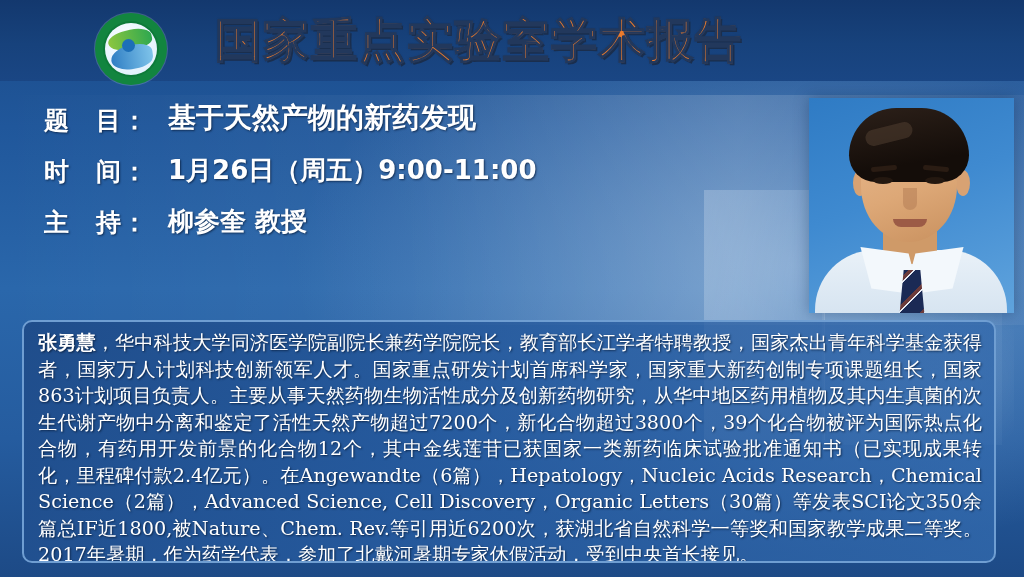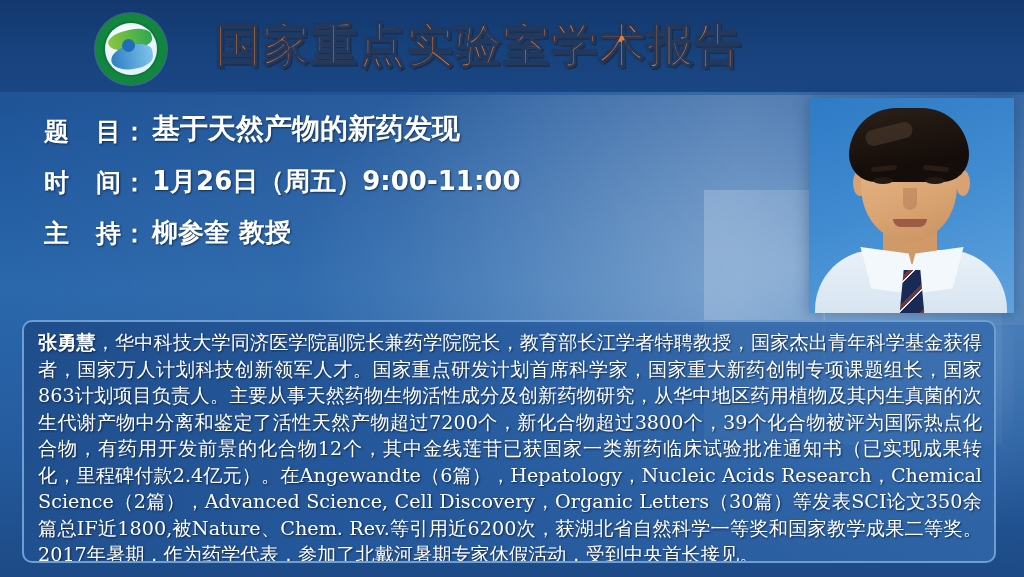--- a/index.html
+++ b/index.html
@@ -35,21 +35,21 @@
                radial-gradient(circle at 68% 45%,rgba(205,222,242,.30),rgba(120,160,205,0) 60%);
   }
   .bg-glow{
     position:absolute;left:0;right:0;top:95px;height:230px;
     background:linear-gradient(90deg,rgba(255,255,255,0) 0%,rgba(255,255,255,.05) 40%,rgba(255,255,255,.16) 72%,rgba(255,255,255,.05) 100%);
     pointer-events:none;
   }
 
   
   .header{
-    position:relative;height:92px;
+    position:relative;height:81px;
     background:linear-gradient(180deg,#13386e 0%,#17427c 55%,#1a4684 100%);
     display:flex;align-items:center;
   }
   .logo{
     position:absolute;left:95px;top:13px;width:72px;height:72px;border-radius:50%;
     background:#12853f;
     box-shadow:0 0 0 1px rgba(255,255,255,.18);
     display:flex;align-items:center;justify-content:center;
   }
   .logo-ring{
@@ -89,21 +89,21 @@
   .info-row{
     display:flex;align-items:flex-end;margin-bottom:16px;
     font-family:"DejaVu Sans","Liberation Sans",sans-serif;
     font-weight:bold;
     text-shadow:1px 1px 2px rgba(10,30,60,.75);
   }
   .info-label{
     font-size:25px;letter-spacing:1px;white-space:pre;flex:0 0 auto;
   }
   .info-value{
-    font-size:26px;margin-left:4px;
+    font-size:26px;margin-left:20px;
   }
   .info-value.big{font-size:28px;}
 
   
   .portrait{
     position:absolute;right:10px;top:98px;width:205px;height:215px;
     overflow:hidden;
     background:linear-gradient(160deg,#2f7bc4 0%,#3f8ad0 45%,#5fa3dd 100%);
     box-shadow:0 0 14px rgba(10,35,70,.35);
   }

